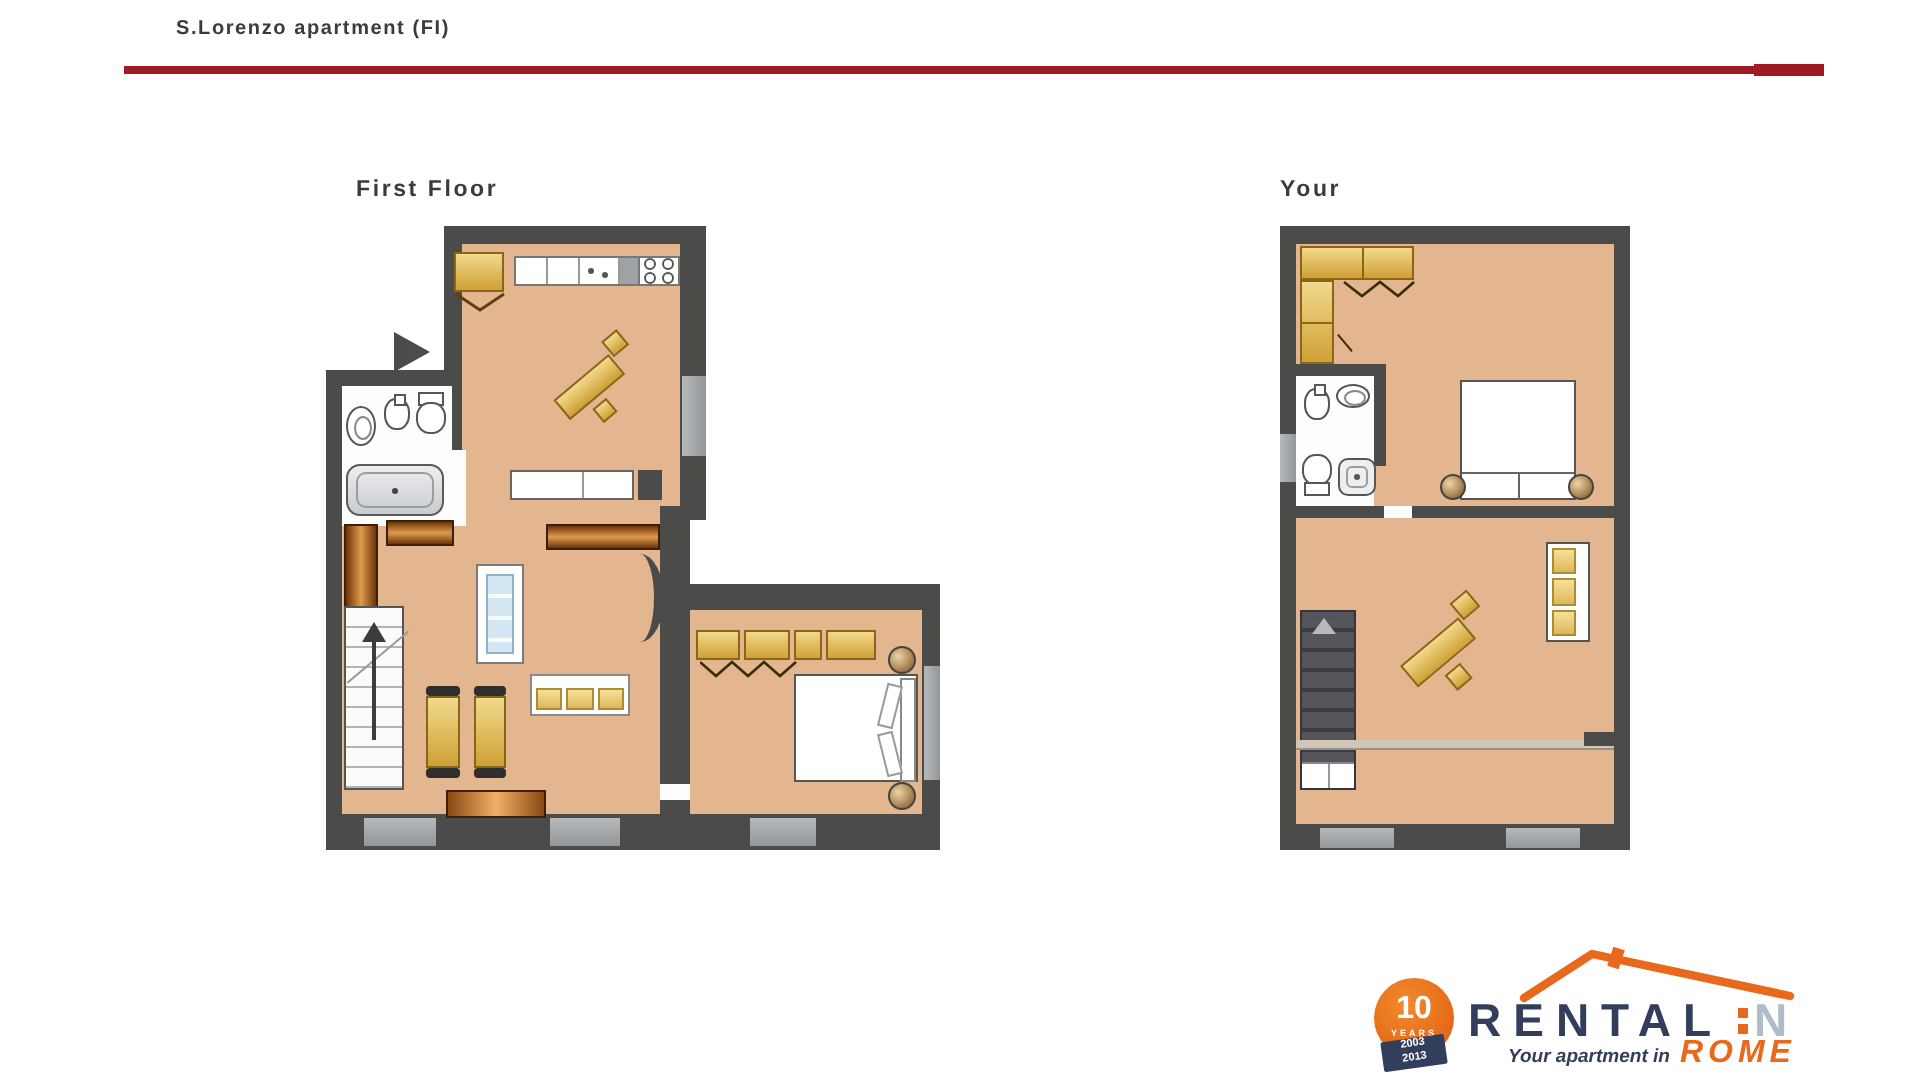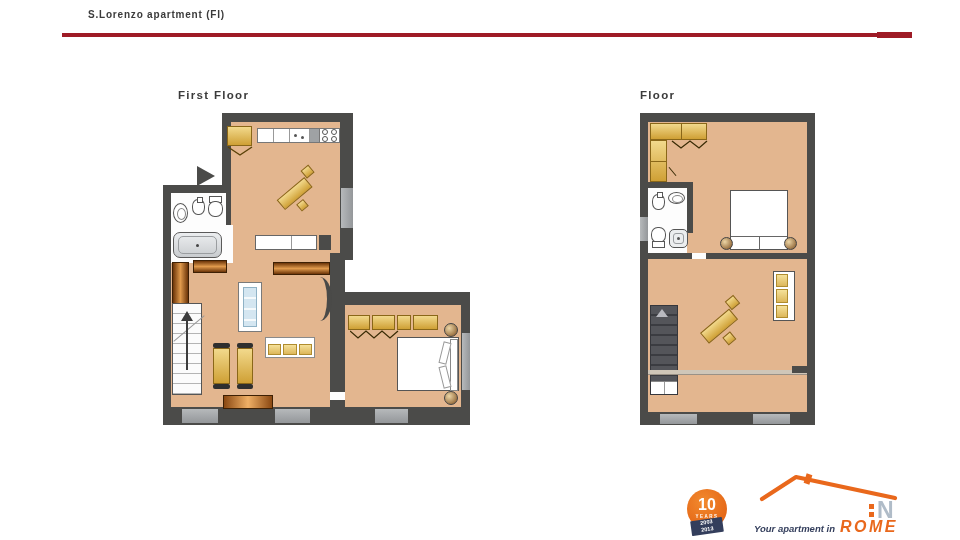--- a/index.html
+++ b/index.html
@@ -38,21 +38,21 @@
 </head>
 <body>
 
 <div class="stage">
 
   <div class="abs title" style="left:88px;top:9px;">S.Lorenzo apartment (FI)</div>
   <div class="abs rule" style="left:62px;top:33px;width:849px;height:4px;"></div>
   <div class="abs rule" style="left:877px;top:32px;width:35px;height:6px;"></div>
 
   <div class="abs plan-label" style="left:162px;top:89px;padding-left:16px;">First Floor</div>
-  <div class="abs plan-label" style="left:640px;top:89px;">Floor</div>
+  <div class="abs plan-label" style="left:640px;top:89px;">Your</div>
 
   <div class="abs" style="left:163px;top:113px;width:307px;height:312px;">
 
     <div class="abs w" style="left:59px;top:0;width:131px;height:9px;"></div>
     <div class="abs w" style="left:59px;top:9px;width:9px;height:71px;"></div>
     <div class="abs w" style="left:177px;top:0;width:13px;height:147px;"></div>
     <div class="abs w" style="left:0;top:72px;width:70px;height:8px;"></div>
     <div class="abs w" style="left:0;top:72px;width:8px;height:240px;"></div>
     <div class="abs w" style="left:0;top:294px;width:307px;height:18px;"></div>
     <div class="abs w" style="left:167px;top:140px;width:15px;height:139px;"></div>
@@ -263,20 +263,21 @@
     <div class="abs" style="left:8px;top:257px;width:159px;height:4px;background:#cfc6b8;"></div>
     <div class="abs" style="left:8px;top:261px;width:159px;height:1px;background:#9a9186;"></div>
     <div class="abs w" style="left:152px;top:253px;width:15px;height:7px;"></div>
   </div>
 
   <div class="abs" style="left:680px;top:470px;width:245px;height:70px;">
     <svg class="abs" style="left:78px;top:1px;" width="142" height="32">
       <path d="M4 28 L38 6 L137 27" fill="none" stroke="#e9681c" stroke-width="4.2" stroke-linecap="round" stroke-linejoin="round"></path>
       <rect x="47" y="3" width="6" height="10" fill="#e9681c" transform="rotate(18 50 8)"></rect>
     </svg>
+    <div class="abs brand-main" style="left:54px;top:27px;">RENTAL</div>
     <div class="abs" style="left:189px;top:27px;display:flex;align-items:flex-start;">
       <span class="dotcol" style="display:block;margin-top:7px;margin-right:3px;">
           <span></span>
           <span></span>
         </span>
       <span class="brand-accent">N</span>
     </div>
     <div class="abs" style="left:74px;top:48px;white-space:nowrap;text-align:right;">
       <span class="tagline">Your apartment in</span><span class="tag-city">ROME</span>
     </div>

